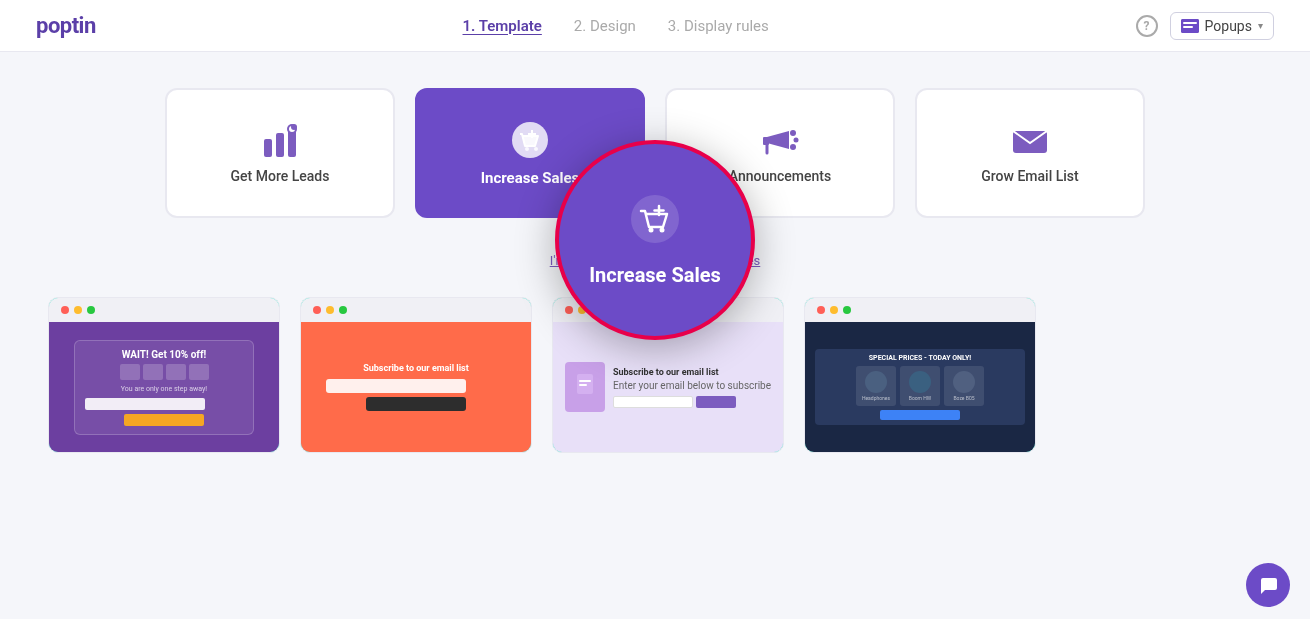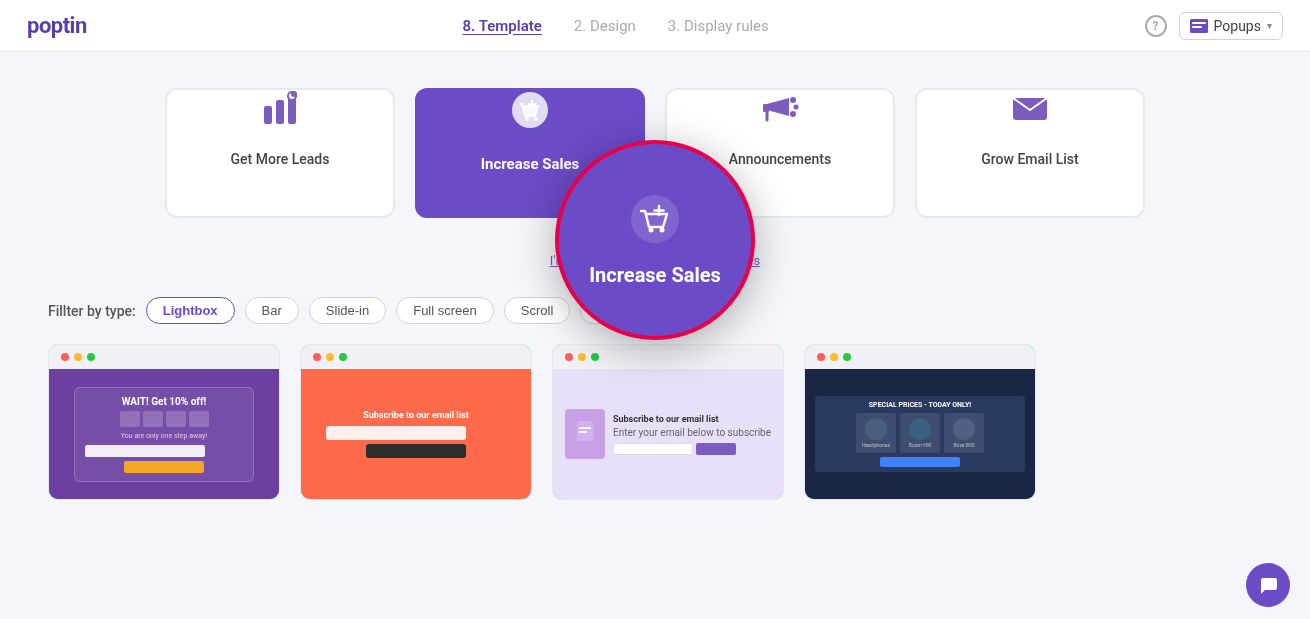--- a/index.html
+++ b/index.html
@@ -12,21 +12,21 @@
       position: relative;
     }
 
     
     .header {
       background: #fff;
       height: 52px;
       display: flex;
       align-items: center;
       justify-content: space-between;
-      padding: 0 27px;
+      padding: 0 36px;
       border-bottom: 1px solid #e8e8f0;
     }
     .logo {
       font-size: 22px;
       font-weight: 700;
       color: #7c5cbf;
       letter-spacing: -0.5px;
     }
     .logo span { color: #5b3fa8; }
     .steps {
@@ -95,21 +95,22 @@
     }
     .goal-card {
       background: #fff;
       border: 2px solid #e8e8f0;
       border-radius: 12px;
       width: 230px;
       height: 130px;
       display: flex;
       flex-direction: column;
       align-items: center;
-      gap: 20px;
+      justify-content: center;
+      gap: 4px;
       cursor: pointer;
       transition: border-color 0.2s;
     }
     .goal-card.selected {
       background: #6c4bc7;
       border-color: #6c4bc7;
       color: #fff;
     }
     .goal-card-label {
       font-size: 14px;
@@ -325,21 +326,21 @@
     }
   </style>
 </head>
 <body>
 
 <div class="header">
   <div class="logo">
     <span>poptin</span>
   </div>
   <div class="steps">
-    <span class="step active">8. Template</span>
+    <span class="step active">1. Template</span>
     <span class="step">2. Design</span>
     <span class="step">3. Display rules</span>
   </div>
   <div class="header-right">
     <div class="help-icon">?</div>
     <div class="popups-btn">
       <div class="popups-icon">
         <svg width="18" height="14" viewBox="0 0 18 14">
           <rect x="0" y="0" width="18" height="14" rx="2" fill="#6c4bc7"></rect>
           <rect x="2" y="3" width="14" height="2" rx="1" fill="white"></rect>
@@ -406,29 +407,20 @@
         </svg>
       </div>
       <span class="goal-card-label">Grow Email List</span>
     </div>
   </div>
 
   <div class="skip-link">
     <a>I'm not sure, let me see all templates</a>
   </div>
 
-  <div class="filter-row">
-    <span class="filter-label">Fillter by type:</span>
-    <button class="filter-btn active">Lightbox</button>
-    <button class="filter-btn">Bar</button>
-    <button class="filter-btn">Slide-in</button>
-    <button class="filter-btn">Full screen</button>
-    <button class="filter-btn">Scroll</button>
-    <button class="filter-btn">Mobile</button>
-  </div>
 
   <div class="templates-row">
 
     <div class="template-card">
       <div class="template-card-header">
         <div class="dot dot-r"></div>
         <div class="dot dot-y"></div>
         <div class="dot dot-g"></div>
       </div>
       <div class="template-preview">

